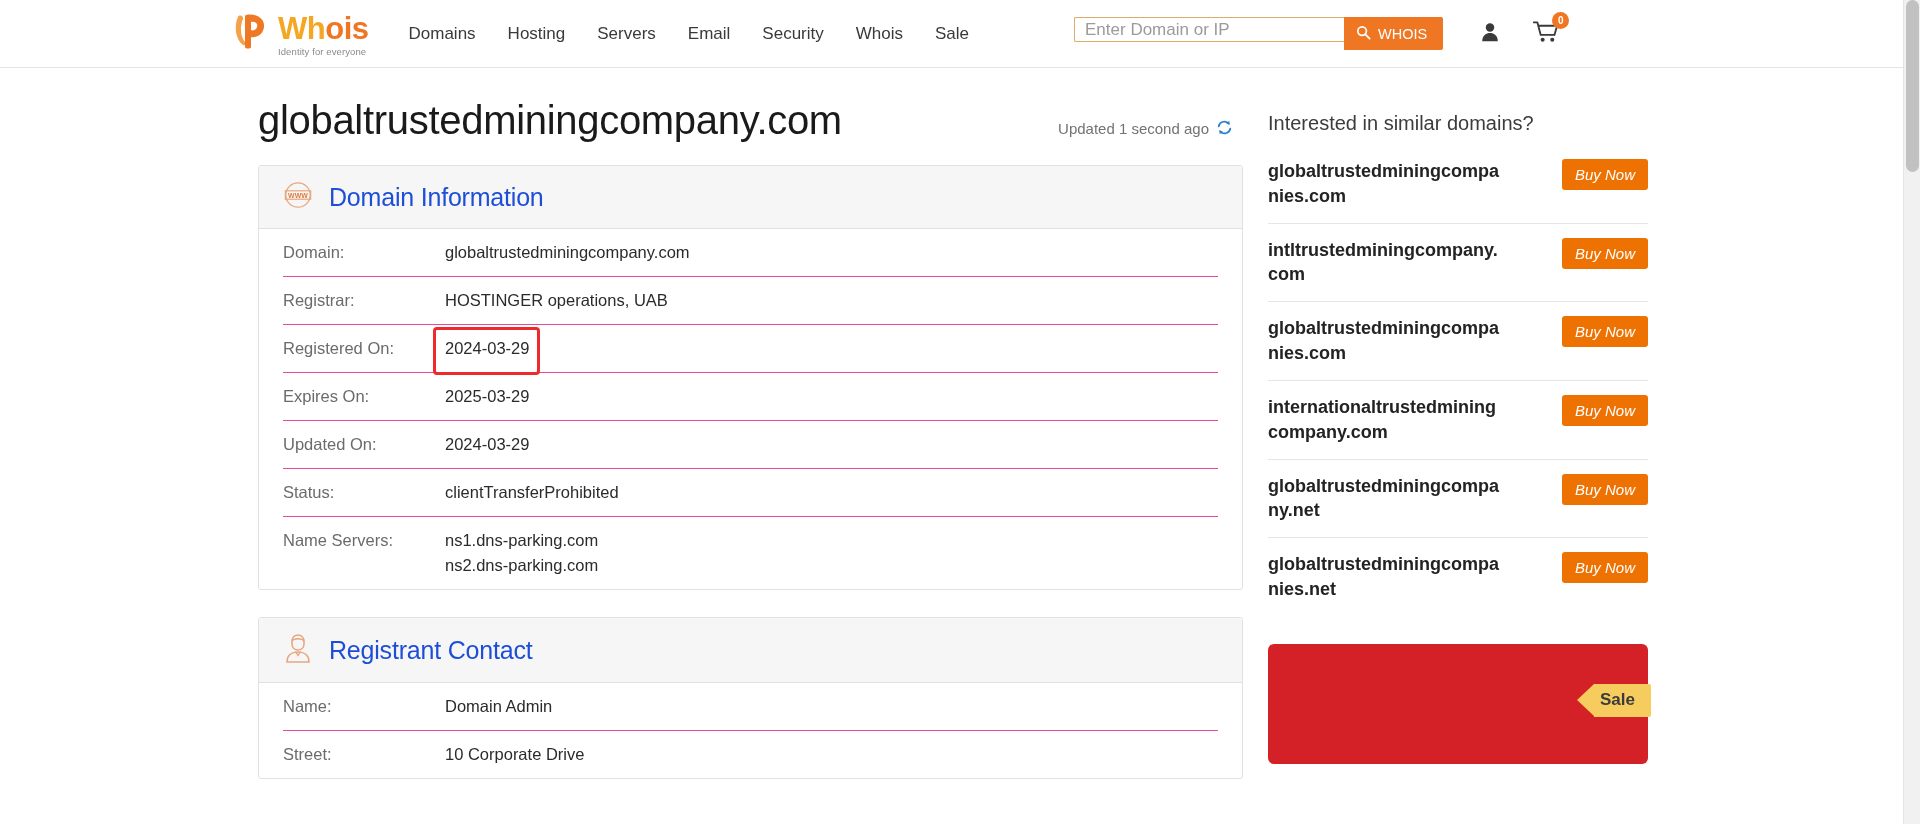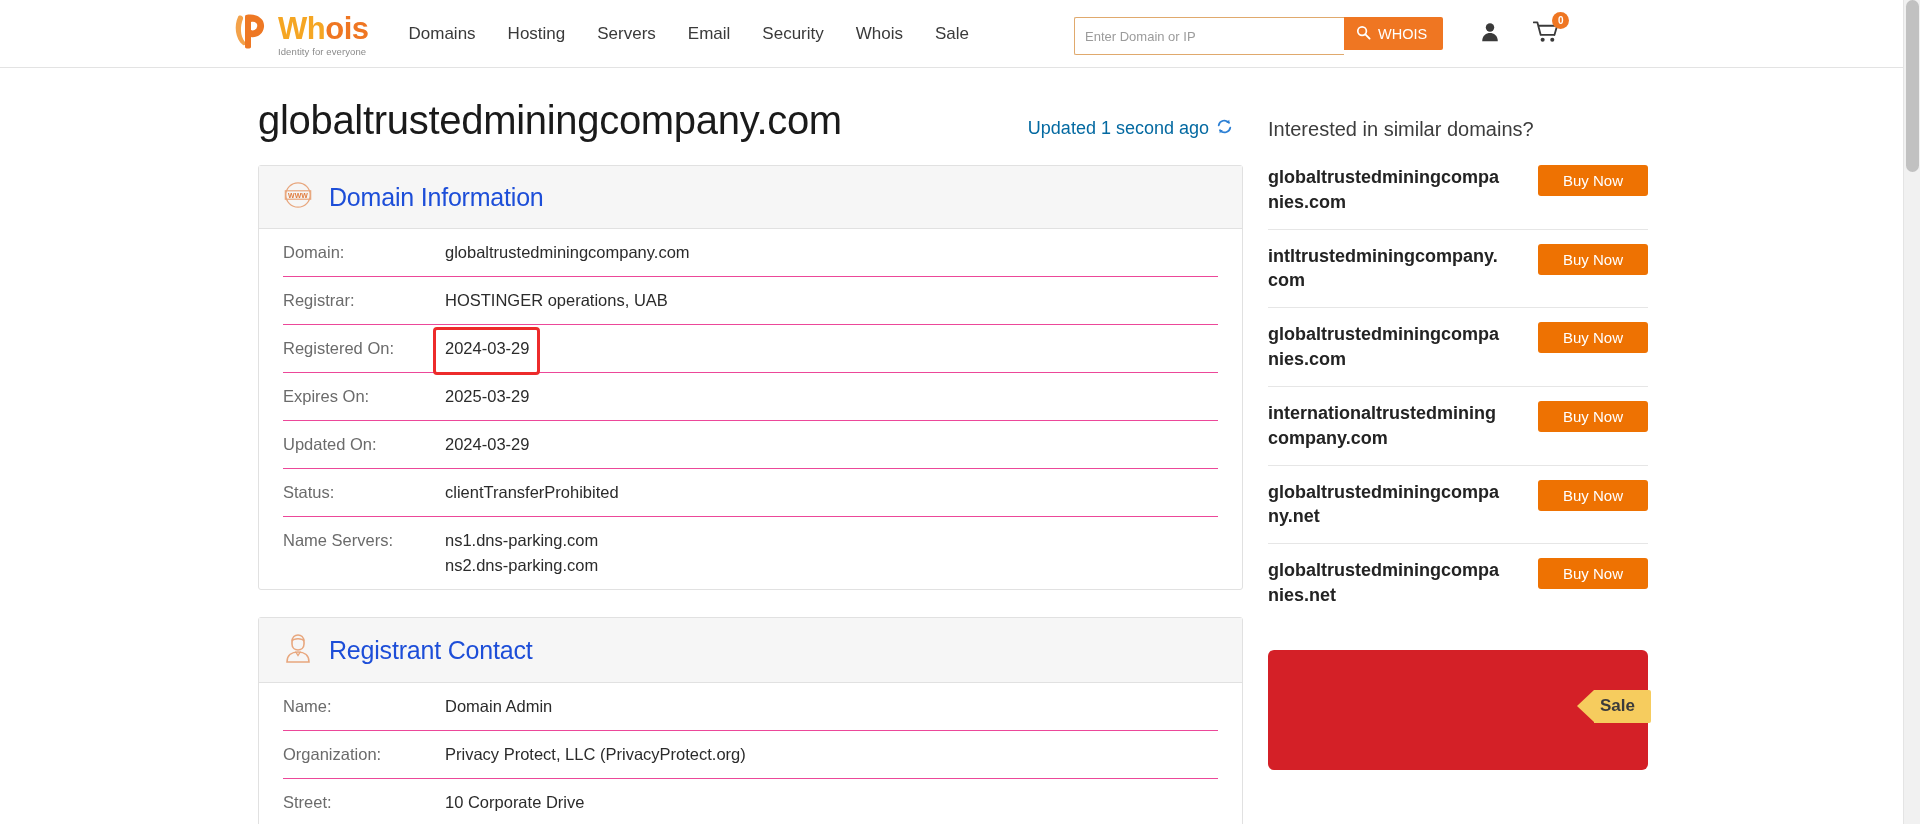--- a/index.html
+++ b/index.html
@@ -52,26 +52,26 @@
 
   
   .search-wrap {
     display: flex;
     margin-left: 105px;
     height: 33px;
     flex-shrink: 0;
   }
   .search-input {
     width: 270px;
-    height: 38px;
+    height: 25px;
     border: 1px solid #e0a96d;
     border-right: none;
     border-radius: 2px 0 0 2px;
     padding: 0 10px;
-    font-size: 13px;
+    font-size: 17px;
     color: #b91c1c;
     outline: none;
     font-family: "Liberation Sans", sans-serif;
   }
   .search-input::placeholder { color: #9b9b9b; }
   .search-btn {
     height: 33px;
     background: #ef7622;
     border: none;
     color: #fff;
@@ -116,22 +116,22 @@
     padding-right: 10px;
   }
   .page-title {
     font-size: 40px;
     color: #1a1a1a;
     font-weight: normal;
     margin: 0;
     letter-spacing: -0.3px;
   }
   .updated {
-    font-size: 18px;
-    color: #0369a1;
+    font-size: 15px;
+    color: #737373;
     display: flex;
     align-items: center;
     gap: 7px;
     white-space: nowrap;
   }
 
   
   .card {
     border: 1px solid #e1e1e1;
     border-radius: 3px;
@@ -185,21 +185,21 @@
   
   .sidebar {
     width: 380px;
     margin-left: 25px;
     padding-top: 4px;
     flex-shrink: 0;
   }
   .sidebar-title {
     font-size: 20px;
     color: #3c3c3c;
-    margin: 16px 0 20px 0;
+    margin: 10px 0 20px 0;
     font-weight: normal;
   }
   .sim-item {
     display: flex;
     align-items: flex-start;
     justify-content: space-between;
     gap: 14px;
     padding: 14px 0;
     border-bottom: 1px solid #e6e6e6;
   }
@@ -211,25 +211,26 @@
     line-height: 1.38;
     word-break: break-all;
     max-width: 232px;
   }
   .buy-btn {
     background: #ee7202;
     color: #ffffff;
     border: none;
     border-radius: 3px;
     font-size: 15px;
-    padding: 7px 25px;
+    padding: 7px 13px;
     cursor: pointer;
     white-space: nowrap;
     flex-shrink: 0;
     font-family: "Liberation Sans", sans-serif;
+    font-style: italic;
   }
 
   .sale-banner {
     position: relative;
     margin-top: 28px;
     height: 120px;
     background: #d42027;
     border-radius: 6px;
     overflow: visible;
   }
@@ -427,24 +428,20 @@
           </svg>
         </span>
         <h2>Registrant Contact</h2>
       </div>
       <div class="card-body">
         <div class="row">
           <div class="row-label">Name:</div>
           <div class="row-value">Domain Admin</div>
         </div>
         <div class="row">
-          <div class="row-label">Organization:</div>
-          <div class="row-value">Privacy Protect, LLC (PrivacyProtect.org)</div>
-        </div>
-        <div class="row">
           <div class="row-label">Street:</div>
           <div class="row-value">10 Corporate Drive</div>
         </div>
       </div>
     </section>
 
   </div>
 
   <aside class="sidebar">
     <h3 class="sidebar-title">Interested in similar domains?</h3>

